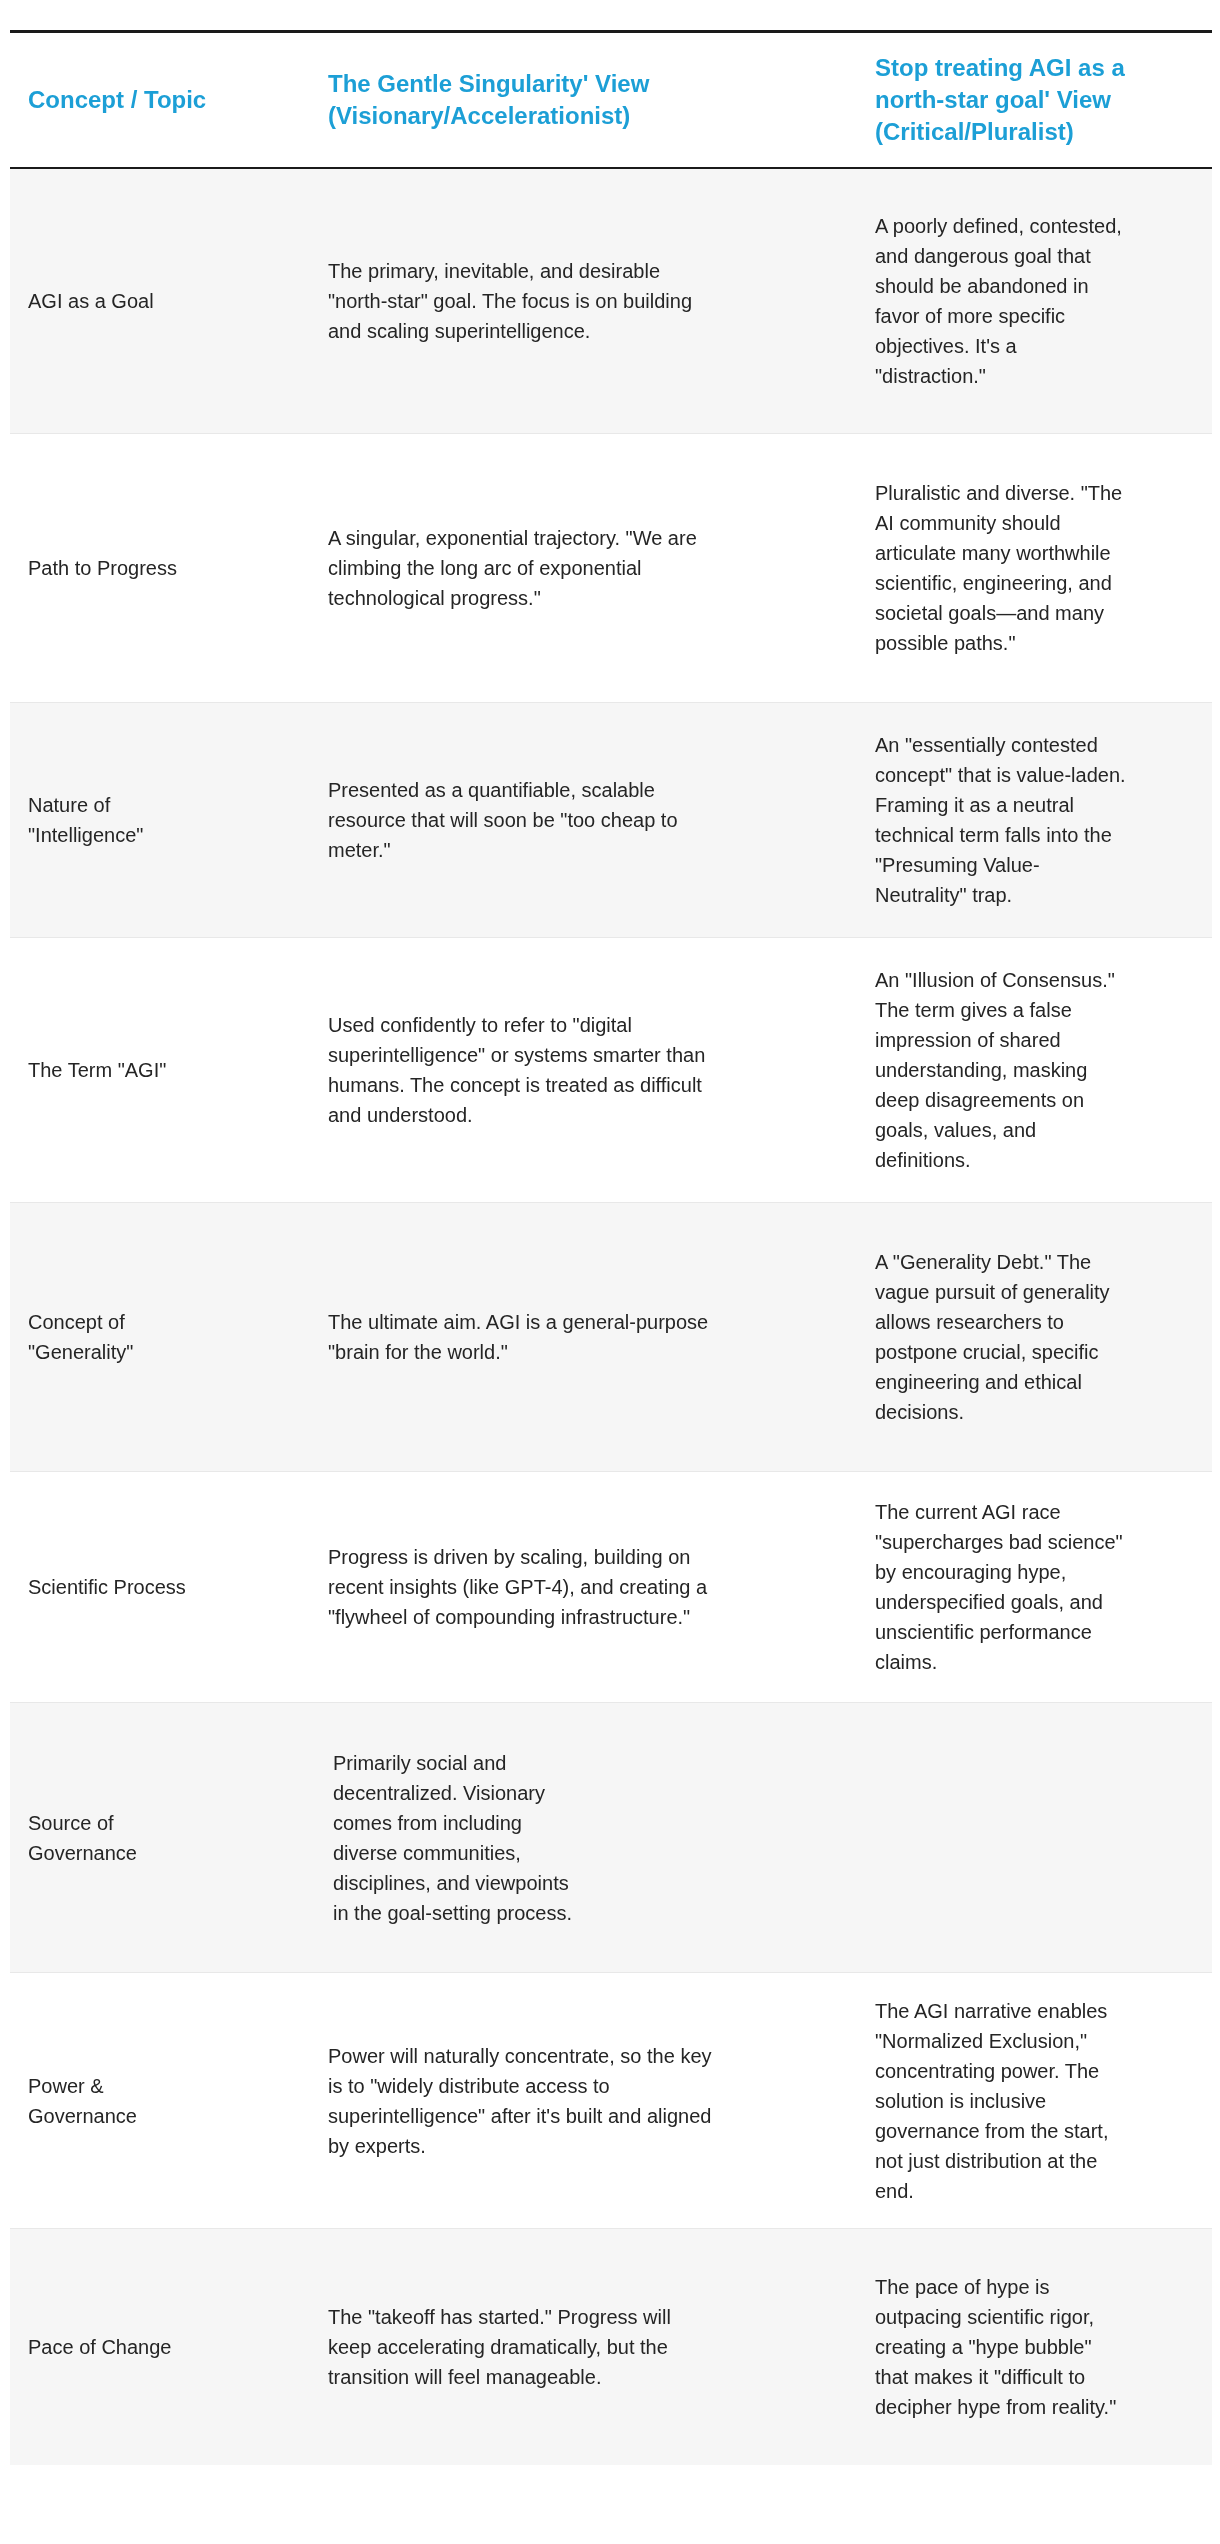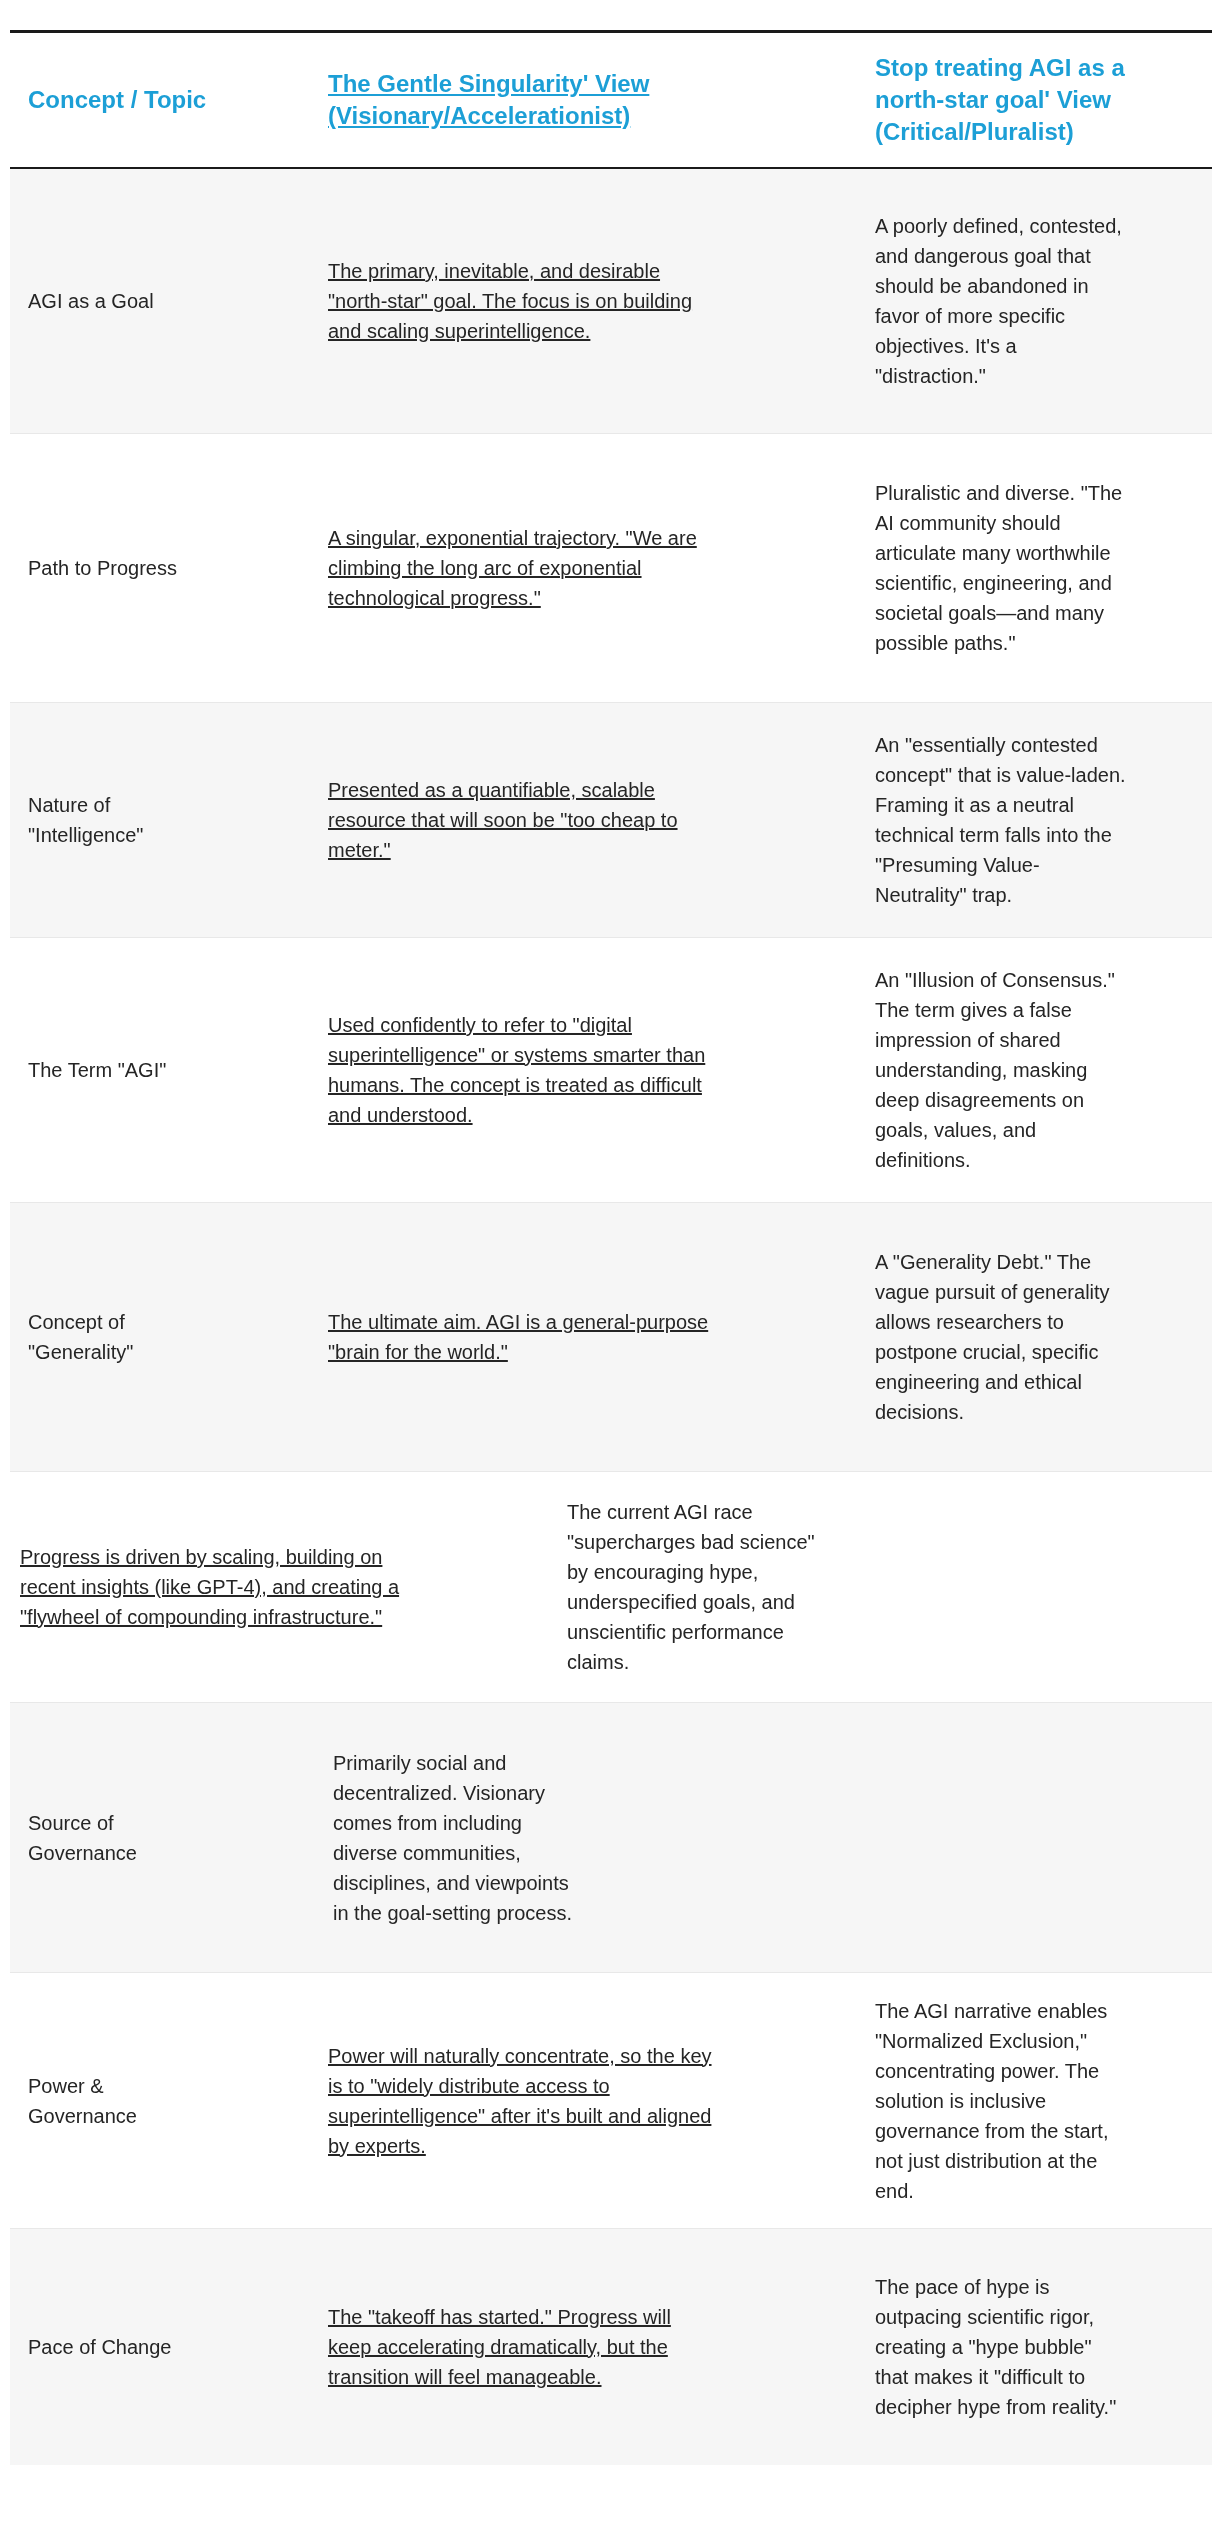--- a/index.html
+++ b/index.html
@@ -43,21 +43,21 @@
   .row.r7 { min-height: 269px; }
   .row.r8 { min-height: 255px; }
   .row.r9 { min-height: 236px; border-bottom: none; }
   .cell {
     box-sizing: border-box;
     font-size: 20px;
     line-height: 30px;
     word-wrap: break-word;
   }
   .c1 { width: 308px; padding: 14px 100px 14px 18px; }
-  .c2 { width: 542px; padding: 14px 147px 14px 10px; text-decoration: underline; }
+  .c2 { width: 542px; padding: 14px 147px 14px 10px; }
   .c3 { width: 352px; padding: 14px 85px 14px 15px; }
   .thead .c3 { padding-right: 75px; }
 </style>
 </head>
 <body>
 
 <div class="table">
 
   <div class="thead">
     <div class="cell c1">Concept / Topic</div>
@@ -89,20 +89,21 @@
     <div class="cell c3">An "Illusion of Consensus." The term gives a false impression of shared understanding, masking deep disagreements on goals, values, and definitions.</div>
   </div>
 
   <div class="row r5 shaded">
     <div class="cell c1">Concept of "Generality"</div>
     <div class="cell c2">The ultimate aim. AGI is a general-purpose "brain for the world."</div>
     <div class="cell c3">A "Generality Debt." The vague pursuit of generality allows researchers to postpone crucial, specific engineering and ethical decisions.</div>
   </div>
 
   <div class="row r6">
+    <div class="cell c1">Scientific Process</div>
     <div class="cell c2">Progress is driven by scaling, building on recent insights (like GPT-4), and creating a "flywheel of compounding infrastructure."</div>
     <div class="cell c3">The current AGI race "supercharges bad science" by encouraging hype, underspecified goals, and unscientific performance claims.</div>
   </div>
 
   <div class="row r7 shaded">
     <div class="cell c1">Source of Governance</div>
     <div class="cell c3">Primarily social and decentralized. Visionary comes from including diverse communities, disciplines, and viewpoints in the goal-setting process.</div>
   </div>
 
   <div class="row r8">

